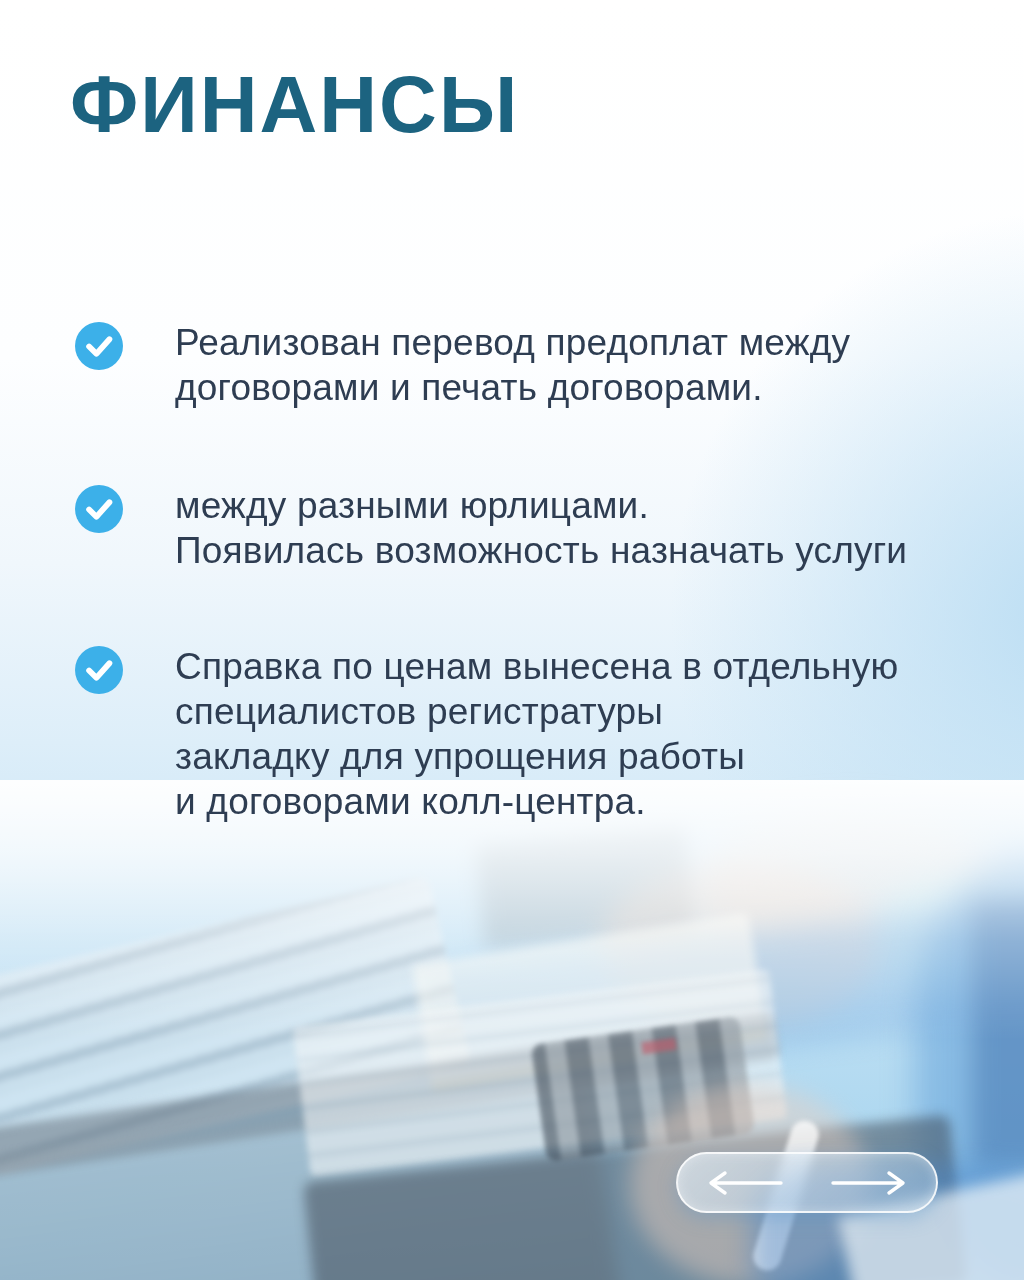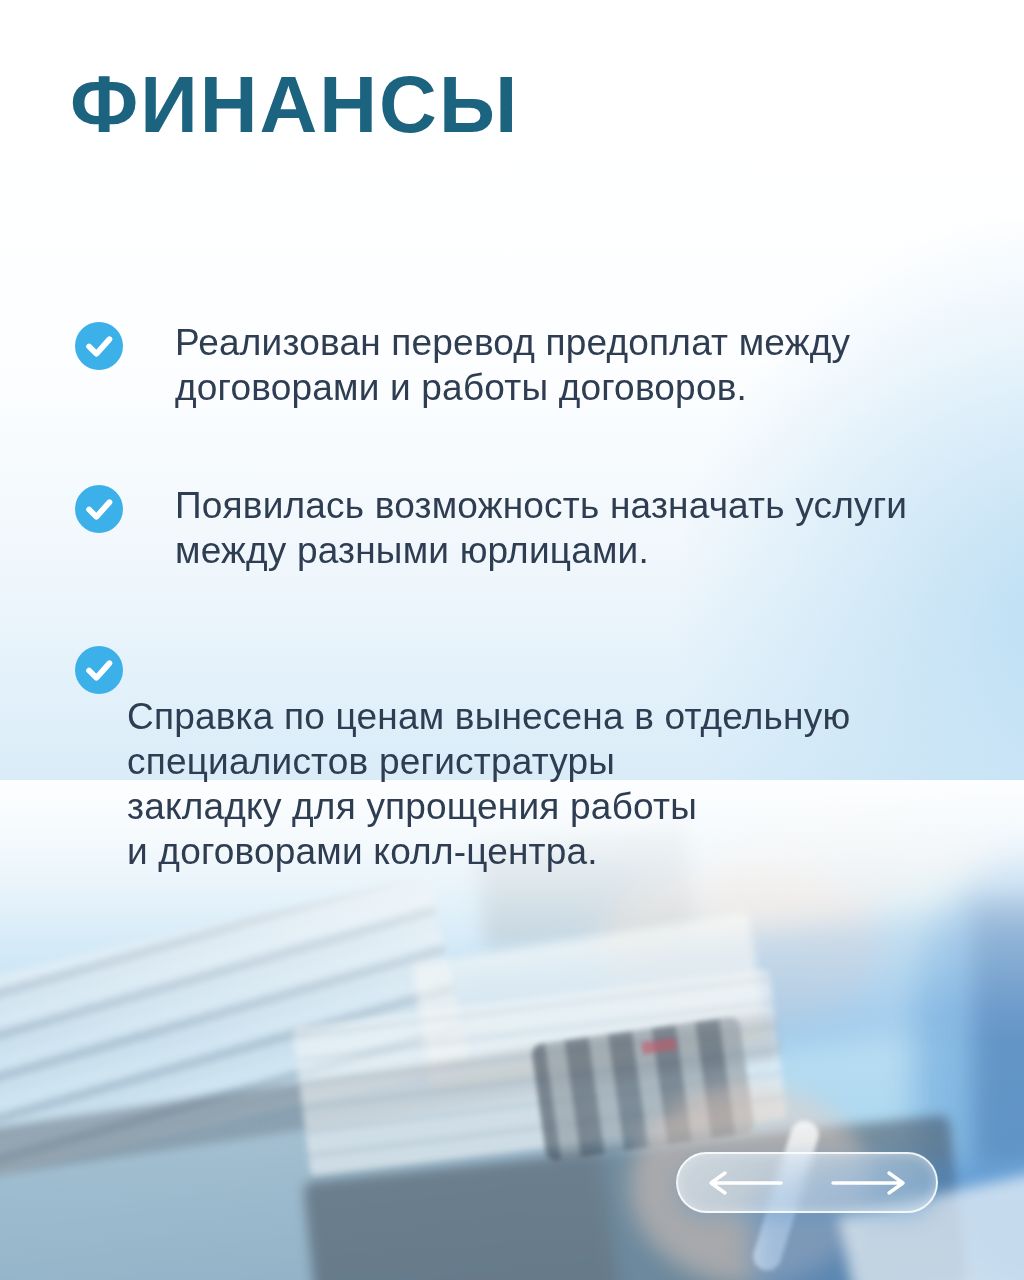--- a/index.html
+++ b/index.html
@@ -37,21 +37,21 @@
   .ph-person     {left:915px;top:850px;width:280px;height:440px;border-radius:40%;background:#5b9bd6;opacity:.5;filter:blur(16px);}
   .ph-navy      {left:972px;top:898px;width:90px;height:270px;background:#2f5f9e;opacity:.4;filter:blur(12px);}
   .ph-jeans      {left:750px;top:1165px;width:320px;height:150px;background:#4a86c8;opacity:.45;filter:blur(13px);border-radius:30%;}
   .ph-paper-br   {left:850px;top:1185px;width:280px;height:150px;background:#eef4f8;opacity:.7;filter:blur(7px);transform:rotate(-12deg);}
   .photo-fade{position:absolute;left:0;top:780px;width:100%;height:260px;
     background:linear-gradient(180deg,rgba(255,255,255,.96) 0%,rgba(255,255,255,.72) 28%,rgba(255,255,255,.3) 62%,rgba(255,255,255,0) 100%);}
   
   .title{position:absolute;left:70px;top:57px;margin:0;color:#1c6380;
     font-size:80px;font-weight:700;line-height:95px;letter-spacing:2px;}
   .bullet-row{position:absolute;left:75px;display:flex;align-items:flex-start;justify-content:flex-end;}
-  .row-1{top:320px;} .row-2{top:483px;} .row-3{top:644px;flex-direction:column;}
+  .row-1{top:320px;} .row-2{top:483px;} .row-3{top:644px;}
   .check{width:48px;height:48px;flex:0 0 48px;margin-top:2px;}
   .bullet-text{margin-left:52px;color:#2e3d52;font-size:37px;line-height:45px;font-weight:400;letter-spacing:.2px;}
   .bullet-text div{white-space:nowrap;}
   
   .nav-pill{position:absolute;left:676px;top:1152px;width:262px;height:61px;border-radius:31px;
     background:linear-gradient(135deg,rgba(225,238,248,.65) 0%,rgba(170,200,224,.45) 100%);
     border:2px solid rgba(255,255,255,.85);
     box-shadow:0 6px 18px rgba(90,150,200,.35), inset 0 0 12px rgba(255,255,255,.35);
     display:flex;align-items:center;justify-content:space-between;padding:0 26px;box-sizing:border-box;
     backdrop-filter:blur(5px);}
@@ -90,32 +90,32 @@
     <div>ФИНАНСЫ</div>
   </h1>
 
   <div class="bullet-row row-1">
     <svg class="check" viewBox="0 0 46 46">
       <circle cx="23" cy="23" r="23" fill="#3cb0e9"></circle>
       <path d="M13.5 23.5 L20.5 30.5 L33 16.5" fill="none" stroke="#ffffff" stroke-width="5.5" stroke-linecap="round" stroke-linejoin="round"></path>
     </svg>
     <div class="bullet-text">
       <div>Реализован перевод предоплат между</div>
-      <div>договорами и работы договоров.</div>
+      <div>договорами и печать договорами.</div>
     </div>
   </div>
 
   <div class="bullet-row row-2">
     <svg class="check" viewBox="0 0 46 46">
       <circle cx="23" cy="23" r="23" fill="#3cb0e9"></circle>
       <path d="M13.5 23.5 L20.5 30.5 L33 16.5" fill="none" stroke="#ffffff" stroke-width="5.5" stroke-linecap="round" stroke-linejoin="round"></path>
     </svg>
     <div class="bullet-text">
+      <div>между разными юрлицами.</div>
       <div>Появилась возможность назначать услуги</div>
-      <div>между разными юрлицами.</div>
     </div>
   </div>
 
   <div class="bullet-row row-3">
     <svg class="check" viewBox="0 0 46 46">
       <circle cx="23" cy="23" r="23" fill="#3cb0e9"></circle>
       <path d="M13.5 23.5 L20.5 30.5 L33 16.5" fill="none" stroke="#ffffff" stroke-width="5.5" stroke-linecap="round" stroke-linejoin="round"></path>
     </svg>
     <div class="bullet-text">
       <div>Справка по ценам вынесена в отдельную</div>

